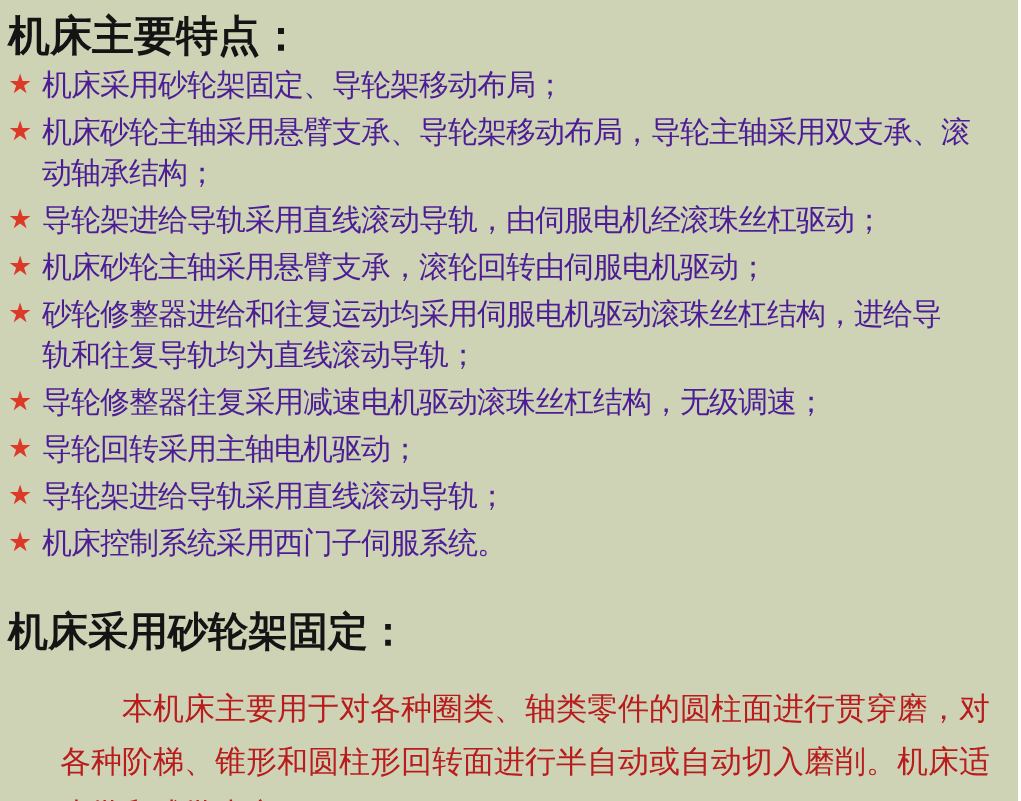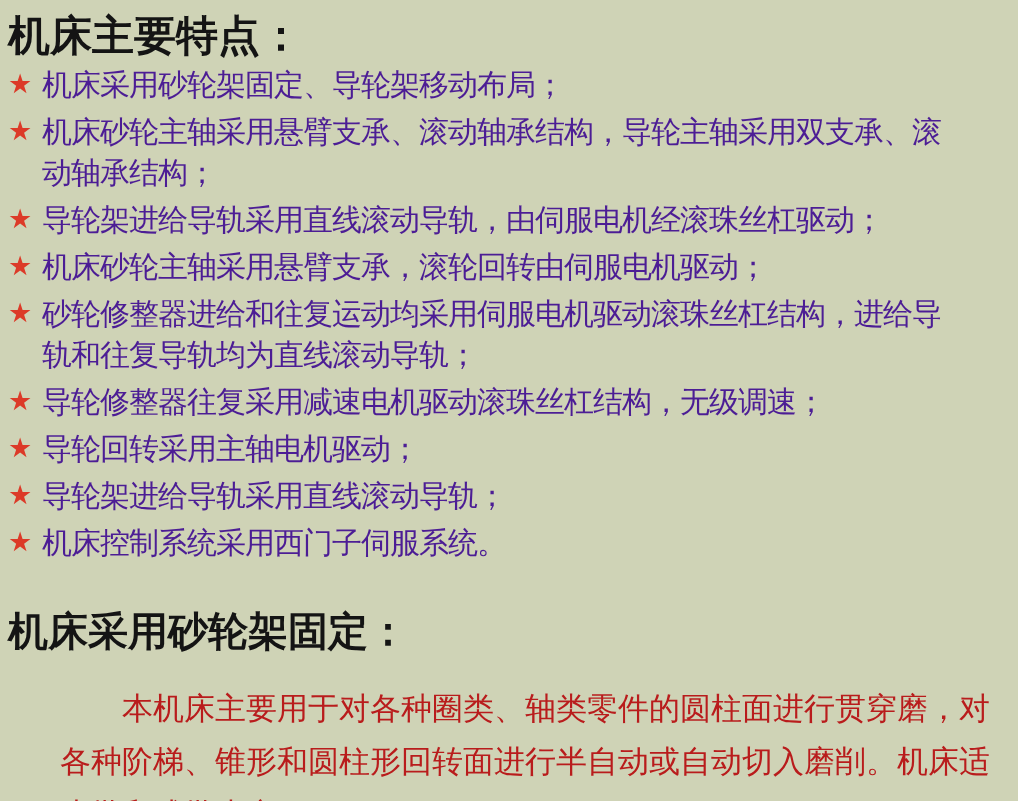--- a/index.html
+++ b/index.html
@@ -79,21 +79,21 @@
   <h1 class="heading features-heading">机床主要特点：</h1>
 
   <div class="bullet-list" id="features-list">
   <div class="bullet-row">
     <span class="bullet-star">★</span>
     <span class="bullet-text">机床采用砂轮架固定、导轮架移动布局；</span>
   </div>
 
   <div class="bullet-row">
     <span class="bullet-star">★</span>
-    <span class="bullet-text">机床砂轮主轴采用悬臂支承、滚动轴承结构，导轮主轴采用双支承、滚
+    <span class="bullet-text">机床砂轮主轴采用悬臂支承、导轮架移动布局，导轮主轴采用双支承、滚
 动轴承结构；</span>
   </div>
 
   <div class="bullet-row">
     <span class="bullet-star">★</span>
     <span class="bullet-text">导轮架进给导轨采用直线滚动导轨，由伺服电机经滚珠丝杠驱动；</span>
   </div>
 
   <div class="bullet-row">
     <span class="bullet-star">★</span>

